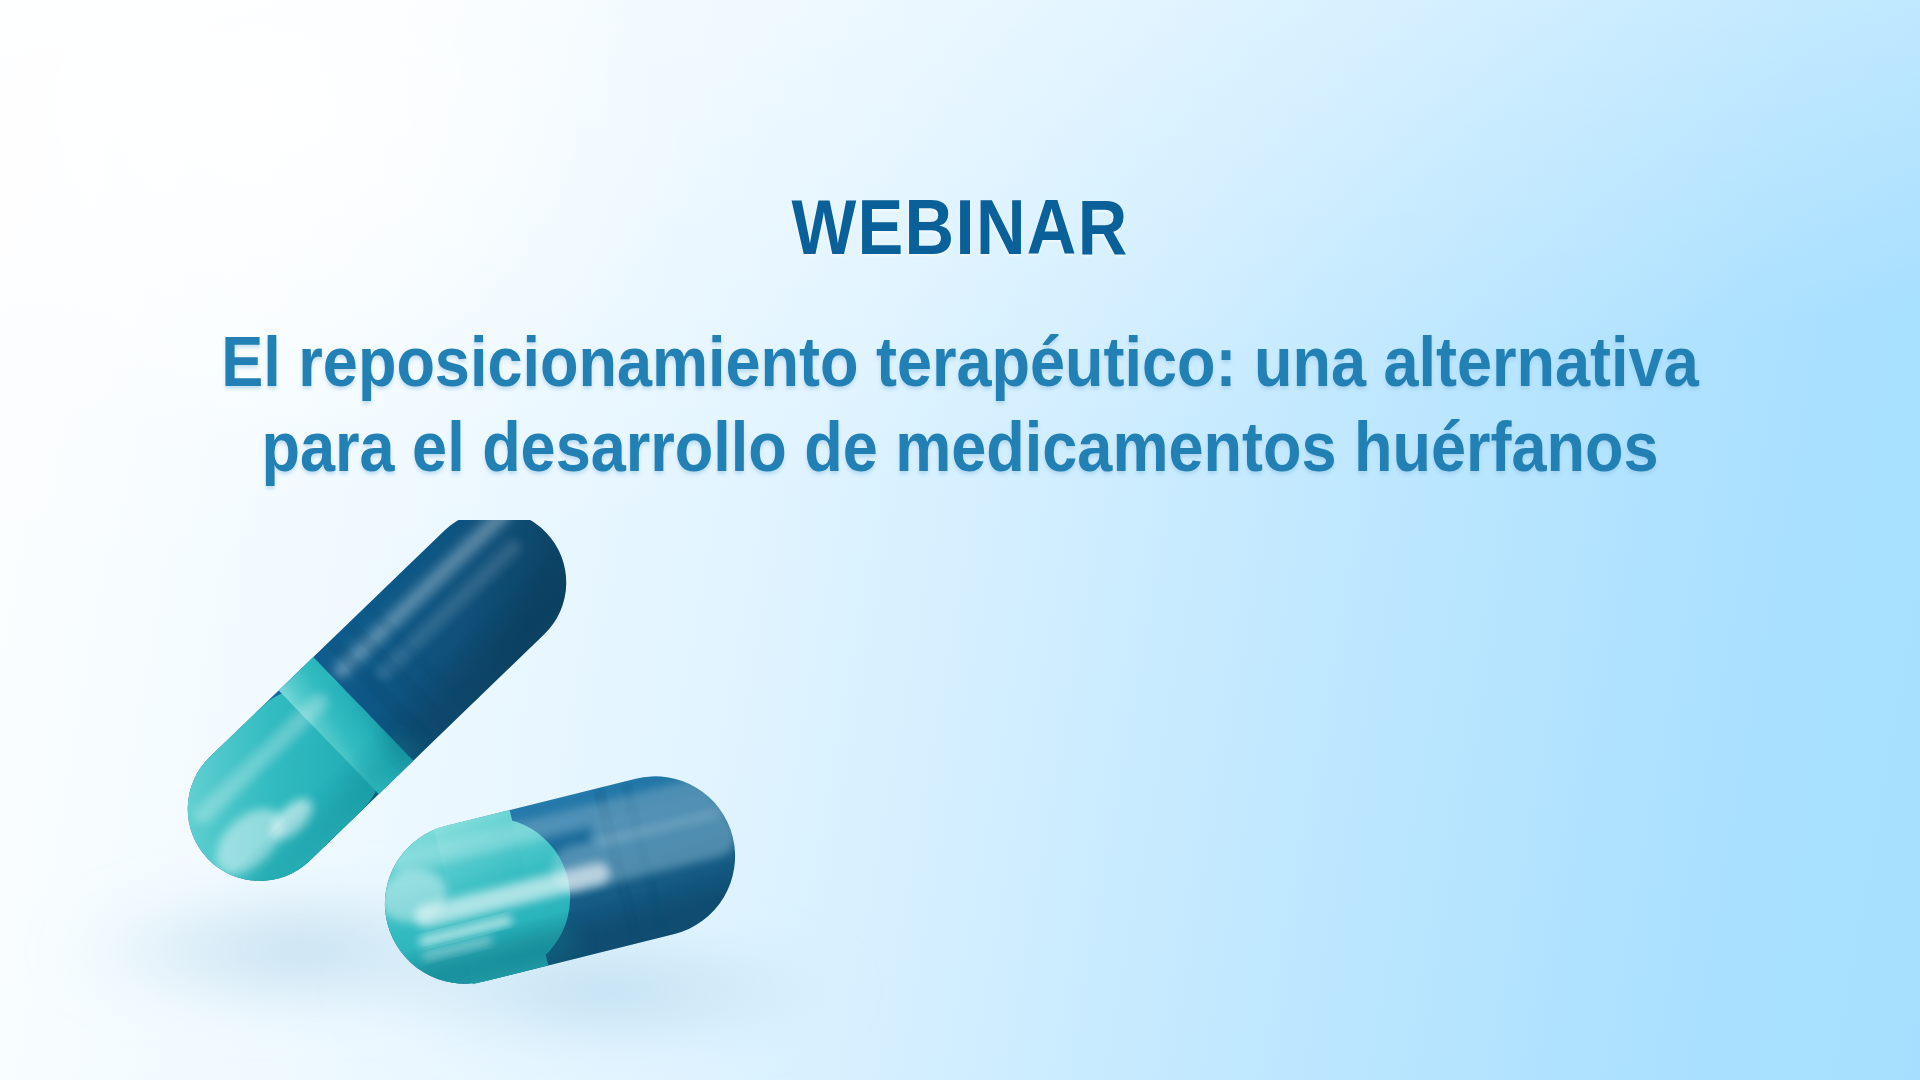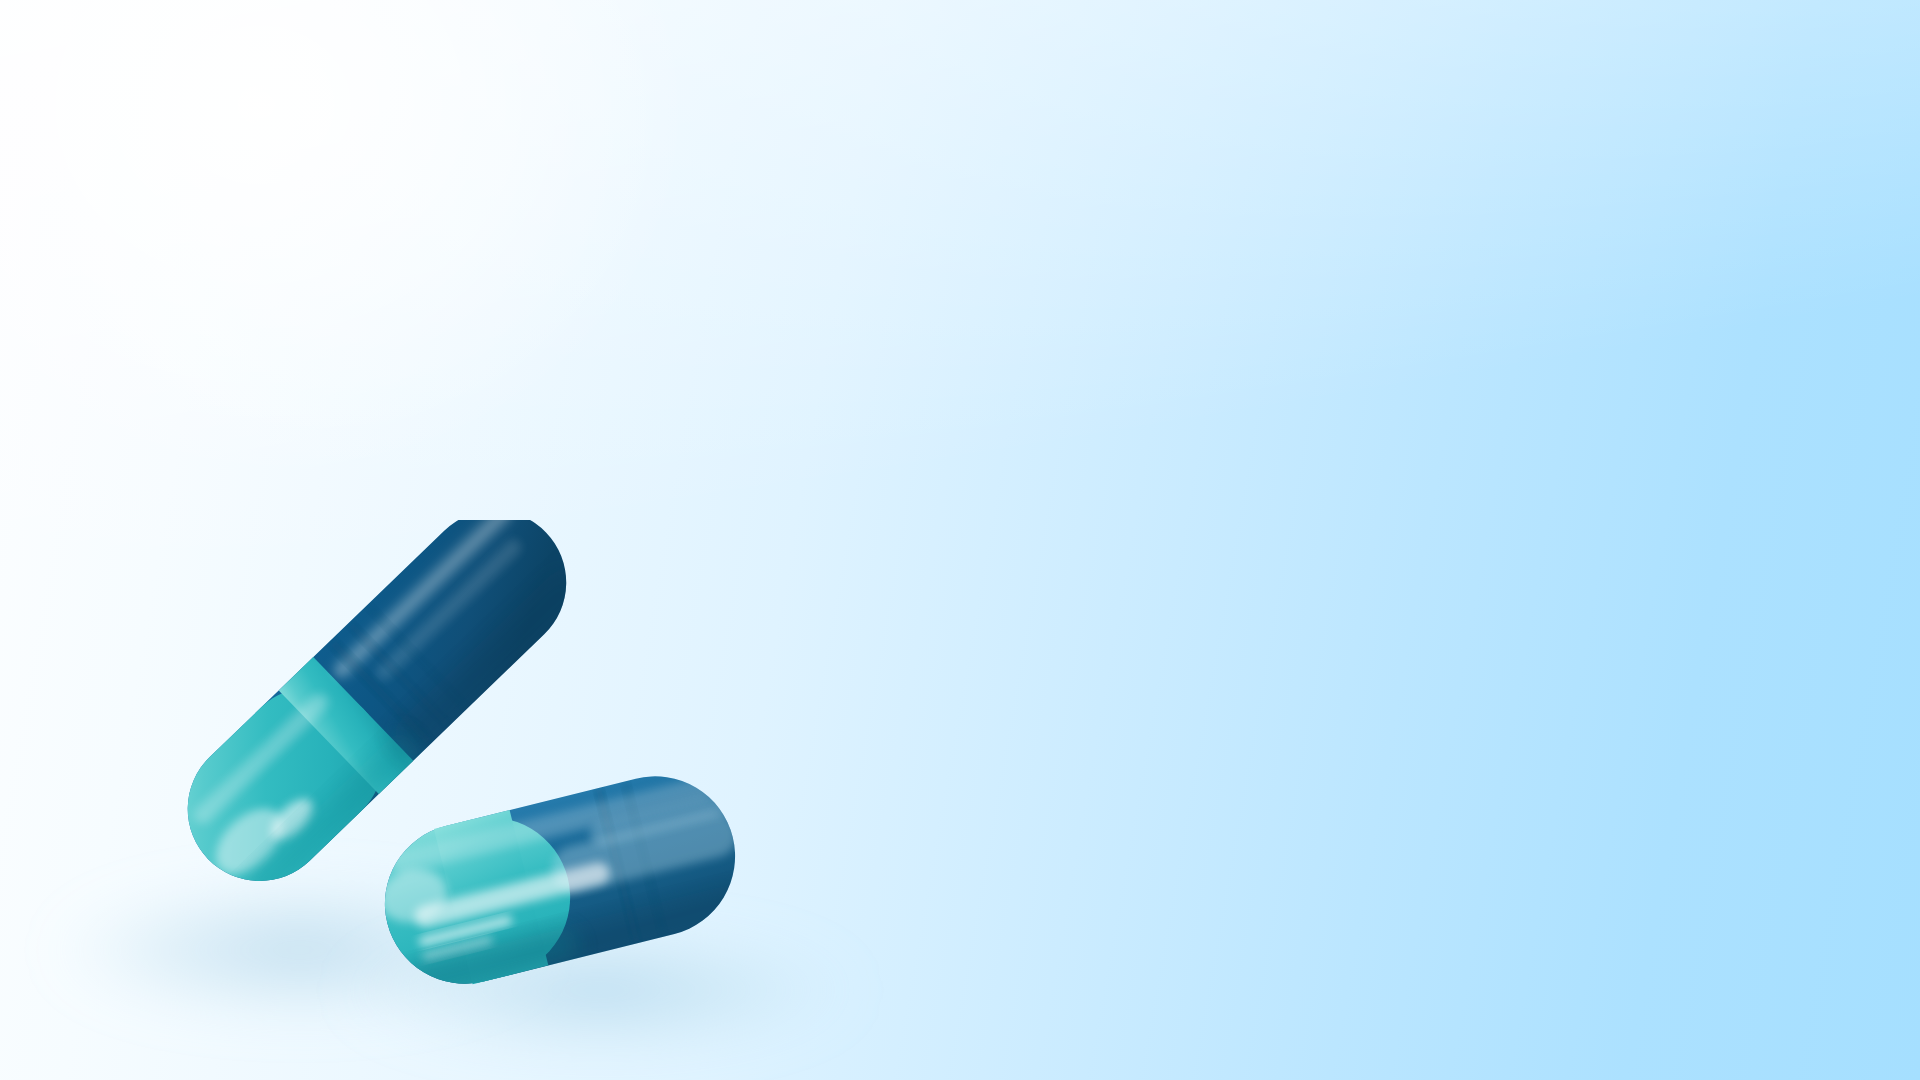--- a/index.html
+++ b/index.html
@@ -93,20 +93,30 @@
   }
   .capsules svg { display:block; width:100%; height:100%; }
 </style>
 </head>
 <body>
 
 <div class="banner">
 
   <div class="bloom"></div>
 
+  <div class="text-stack">
+
+    <div class="eyebrow">WEBINAR</div>
+
+    <div class="headline">
+      <span class="hl-line">El reposicionamiento terapéutico: una alternativa</span>
+      <span class="hl-line">para el desarrollo de medicamentos huérfanos</span>
+    </div>
+
+  </div>
 
   <div class="capsules">
     <svg viewBox="0 0 920 560" xmlns="http://www.w3.org/2000/svg" aria-hidden="true">
       <defs>
 
         <radialGradient id="gShadowA" cx="50%" cy="50%" r="50%">
           <stop offset="0%" stop-color="#9ec9e0" stop-opacity="0.55"></stop>
           <stop offset="60%" stop-color="#b4d8ec" stop-opacity="0.28"></stop>
           <stop offset="100%" stop-color="#cfe8f5" stop-opacity="0"></stop>
         </radialGradient>

